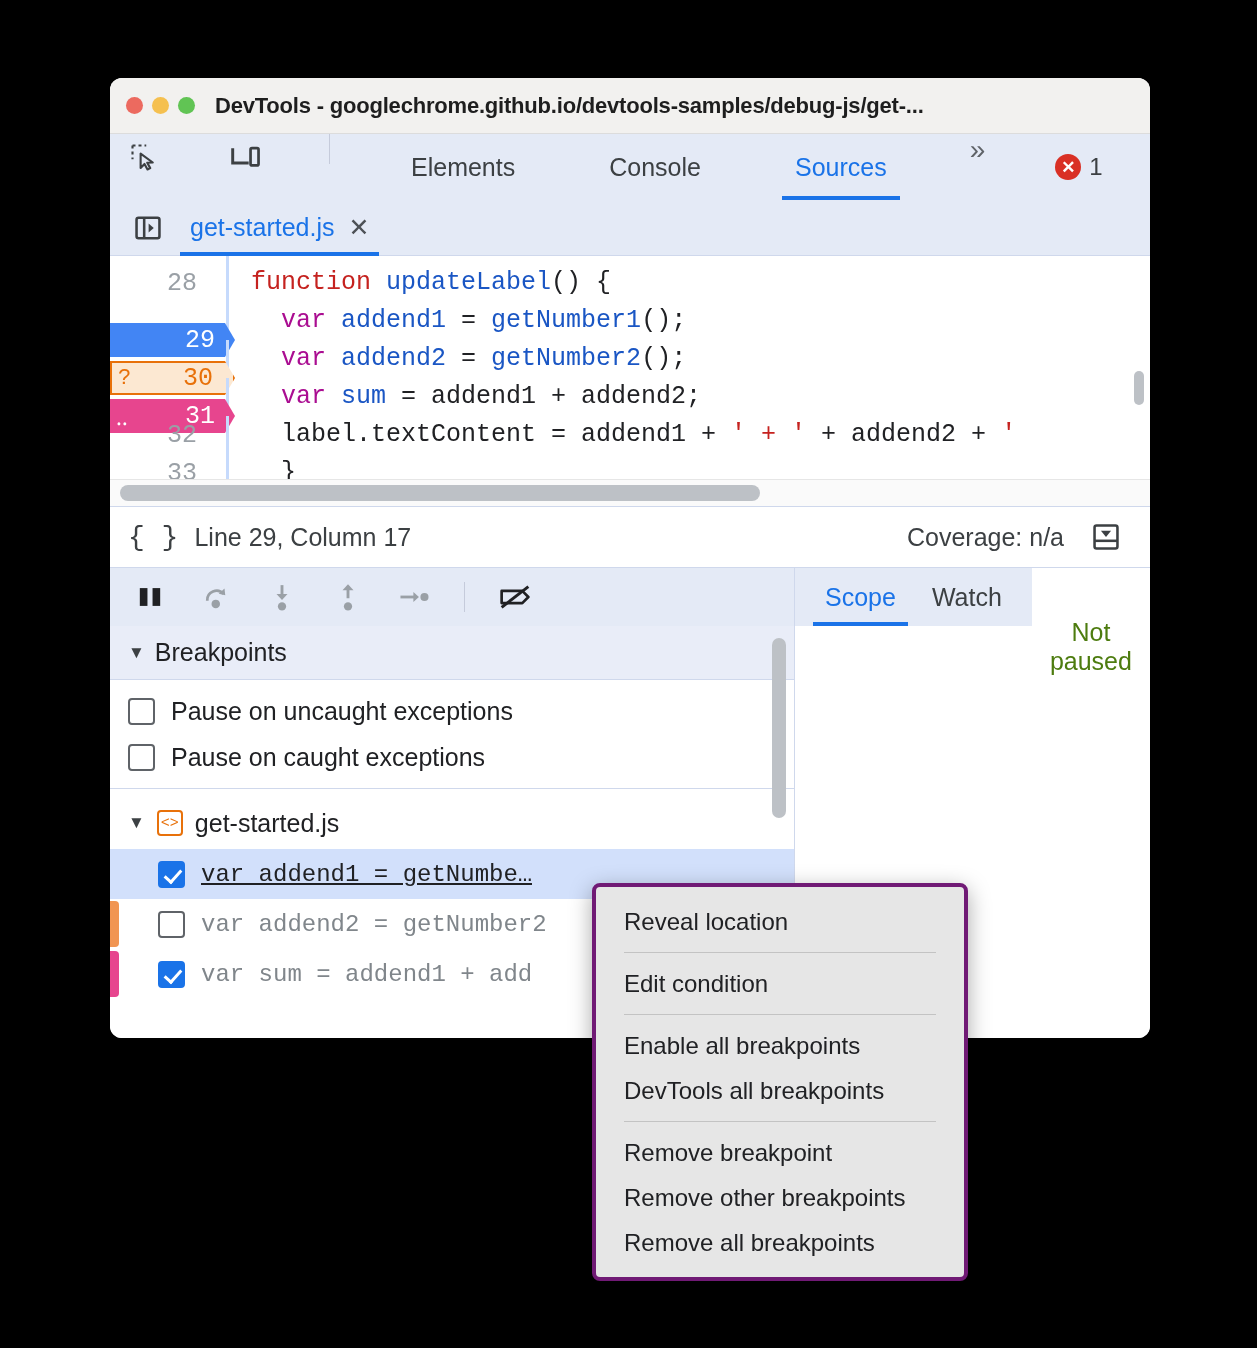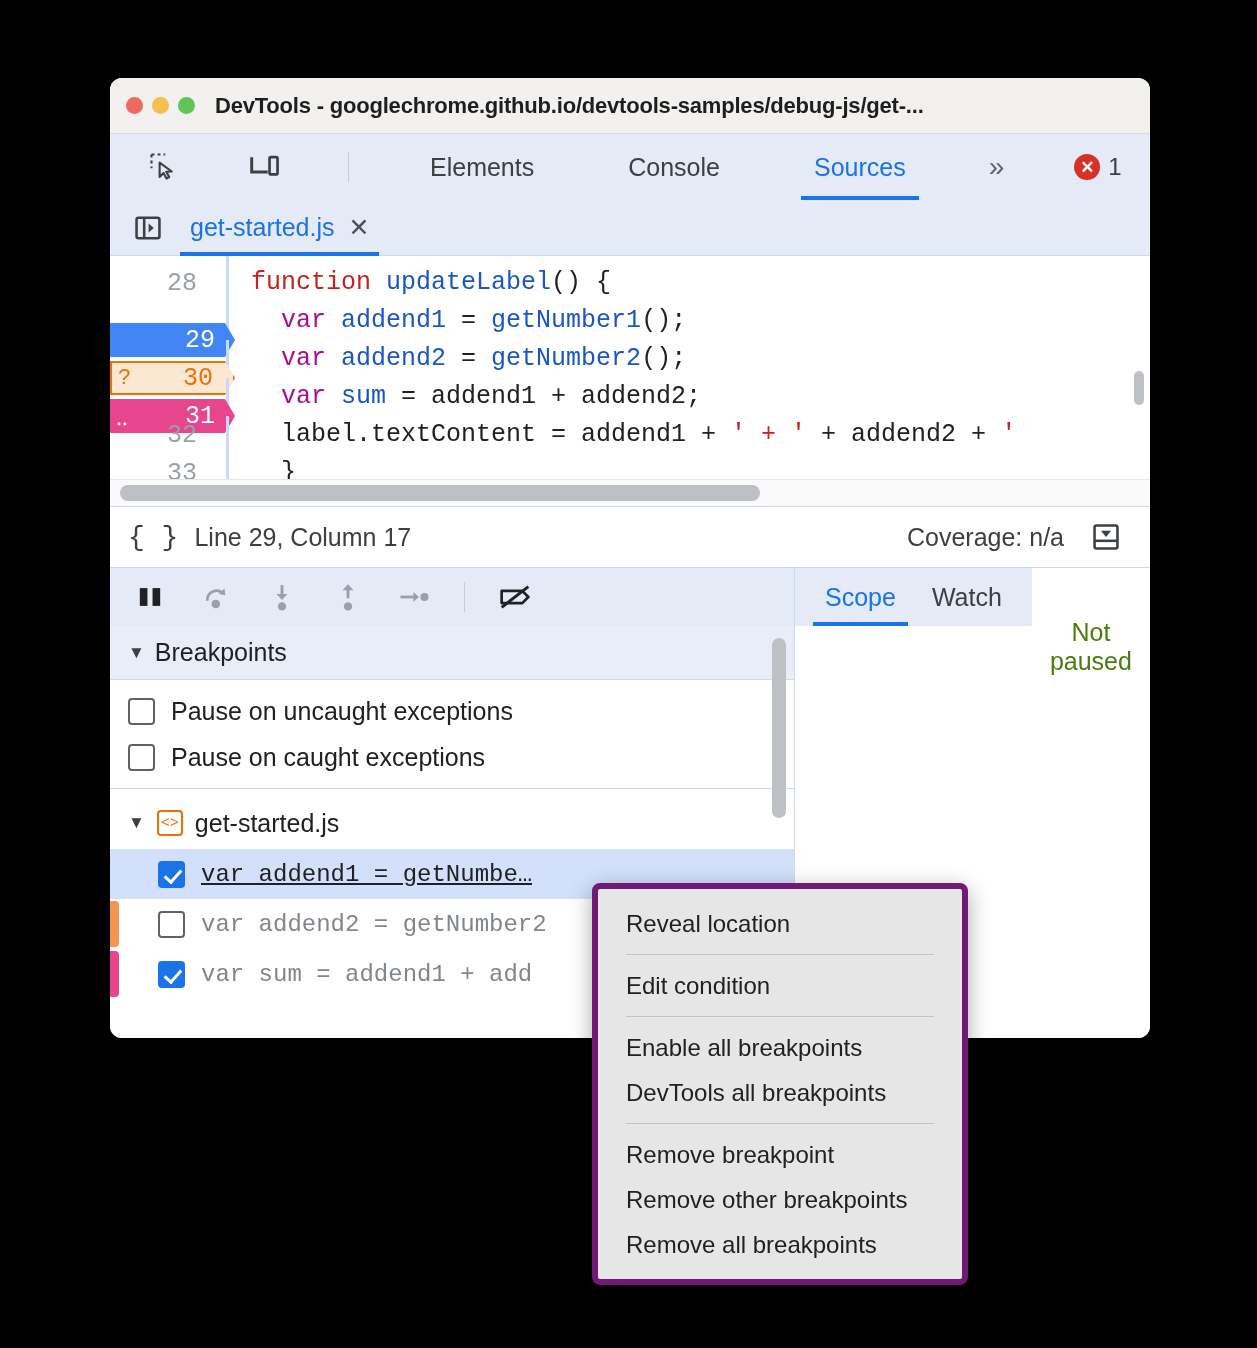--- a/index.html
+++ b/index.html
@@ -27,22 +27,22 @@
   .dot.red{background:#ec6a5f;}
   .dot.yellow{background:#f5c04f;}
   .dot.green{background:#61c454;}
   .win-title{
     font-size:22px;font-weight:bold;color:#1e1e1e;letter-spacing:-.2px;
     white-space:nowrap;overflow:hidden;
   }
 
   
   .dt-tabbar{
-    height:66px;background:#e4eaf6;display:flex;align-items:center;
-    padding:0 28px;box-sizing:border-box;position:relative;gap:48px;
+    height:66px;background:#e4eaf6;display:flex;
+    padding:0 9px;box-sizing:border-box;position:relative;gap:48px;
   }
   .icon-btn{
     width:52px;height:48px;display:flex;align-items:center;justify-content:center;
     cursor:pointer;flex:none;
   }
   .vsep{width:1px;height:30px;background:#c5cbdb;margin:0 10px;flex:none;}
   .dt-tab{
     font-size:25px;color:#3c4043;padding:0 23px;height:66px;
     display:flex;align-items:center;cursor:pointer;position:relative;flex:none;
   }
@@ -181,21 +181,21 @@
   .sw-tab{font-size:25px;color:#3c4043;padding:0 18px;height:58px;display:flex;align-items:center;position:relative;cursor:pointer;}
   .sw-tab.active{color:#1a73e8;}
   .sw-tab.active::after{content:"";position:absolute;left:6px;right:6px;bottom:0;height:4px;background:#1a73e8;}
   .sw-body{flex:1;background:#fff;display:flex;justify-content:center;padding-top:30px;}
   .not-paused{font-size:25px;color:#4d7c0f;margin-top:20px;}
 
   
   .ctxmenu{
     position:absolute;left:592px;top:883px;width:376px;
     background:#e6e6e6;border-radius:8px;padding:12px 0;box-sizing:border-box;
-    box-shadow:0 6px 22px rgba(0,0,0,.34);border:6px solid #701a75;
+    box-shadow:0 6px 22px rgba(0,0,0,.34);border:4px solid #701a75;
   }
   .ctx-item{
     height:45px;display:flex;align-items:center;padding:0 28px;box-sizing:border-box;
     font-size:24px;color:#202124;cursor:pointer;
   }
   .ctx-sep{height:1px;background:#c3c3c3;margin:8px 28px;}
 </style>
 </head>
 <body>
 

